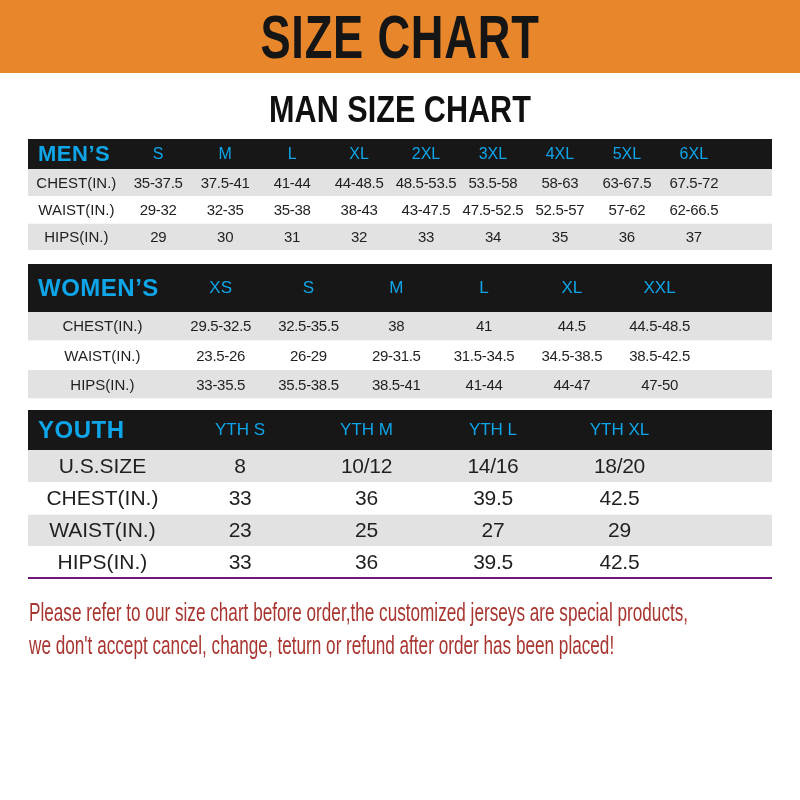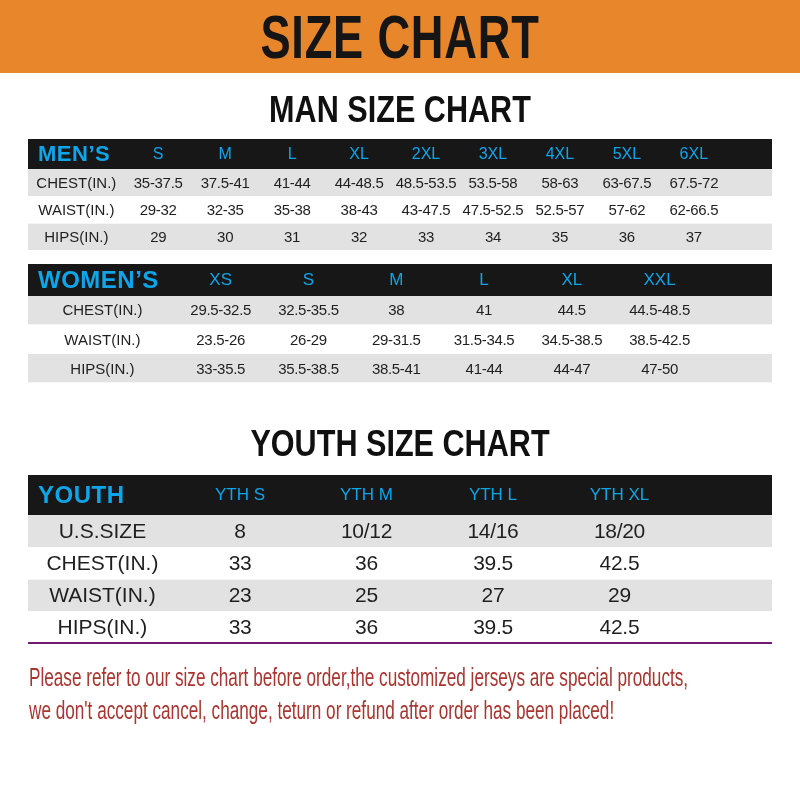--- a/index.html
+++ b/index.html
@@ -35,21 +35,21 @@
   table.size-table {
     width: 744px; margin: 0 auto;
     border-collapse: collapse; table-layout: fixed;
   }
   .section-0 table.size-table { margin-top: 9px; }
   .section-1 table.size-table { margin-top: 13px; }
   .section-2 table.size-table { margin-top: 11px; border-bottom: 2px solid #701a75; }
 
   thead tr { background: #171717; color: #0ea5e9; }
   .section-0 thead tr { height: 30px; }
-  .section-1 thead tr { height: 32px; }
+  .section-1 thead tr { height: 48px; }
   .section-2 thead tr { height: 40px; }
 
   th { font-weight: 400; font-size: 16px; text-align: center; white-space: nowrap; }
   th.corner {
     text-align: left; padding-left: 10px;
     font-weight: 700; letter-spacing: 0.5px;
   }
   .section-0 th.corner { font-size: 22px; }
   .section-1 th.corner { font-size: 24px; }
   .section-2 th.corner { font-size: 24px; }
@@ -214,23 +214,20 @@
           <td>41-44</td>
           <td>44-47</td>
           <td>47-50</td>
           <td></td>
         </tr>
       </tbody>
     </table>
 </div>
 
 <div class="section section-2">
-  <div class="section-heading">
-    <span class="heading-text">YOUTH SIZE CHART</span>
-  </div>
   <table class="size-table">
       <colgroup>
         <col style="width: 20%;">
         <col style="width: 17%;">
         <col style="width: 17%;">
         <col style="width: 17%;">
         <col style="width: 17%;">
         <col style="width: 12%;">
       </colgroup>
       <thead>

